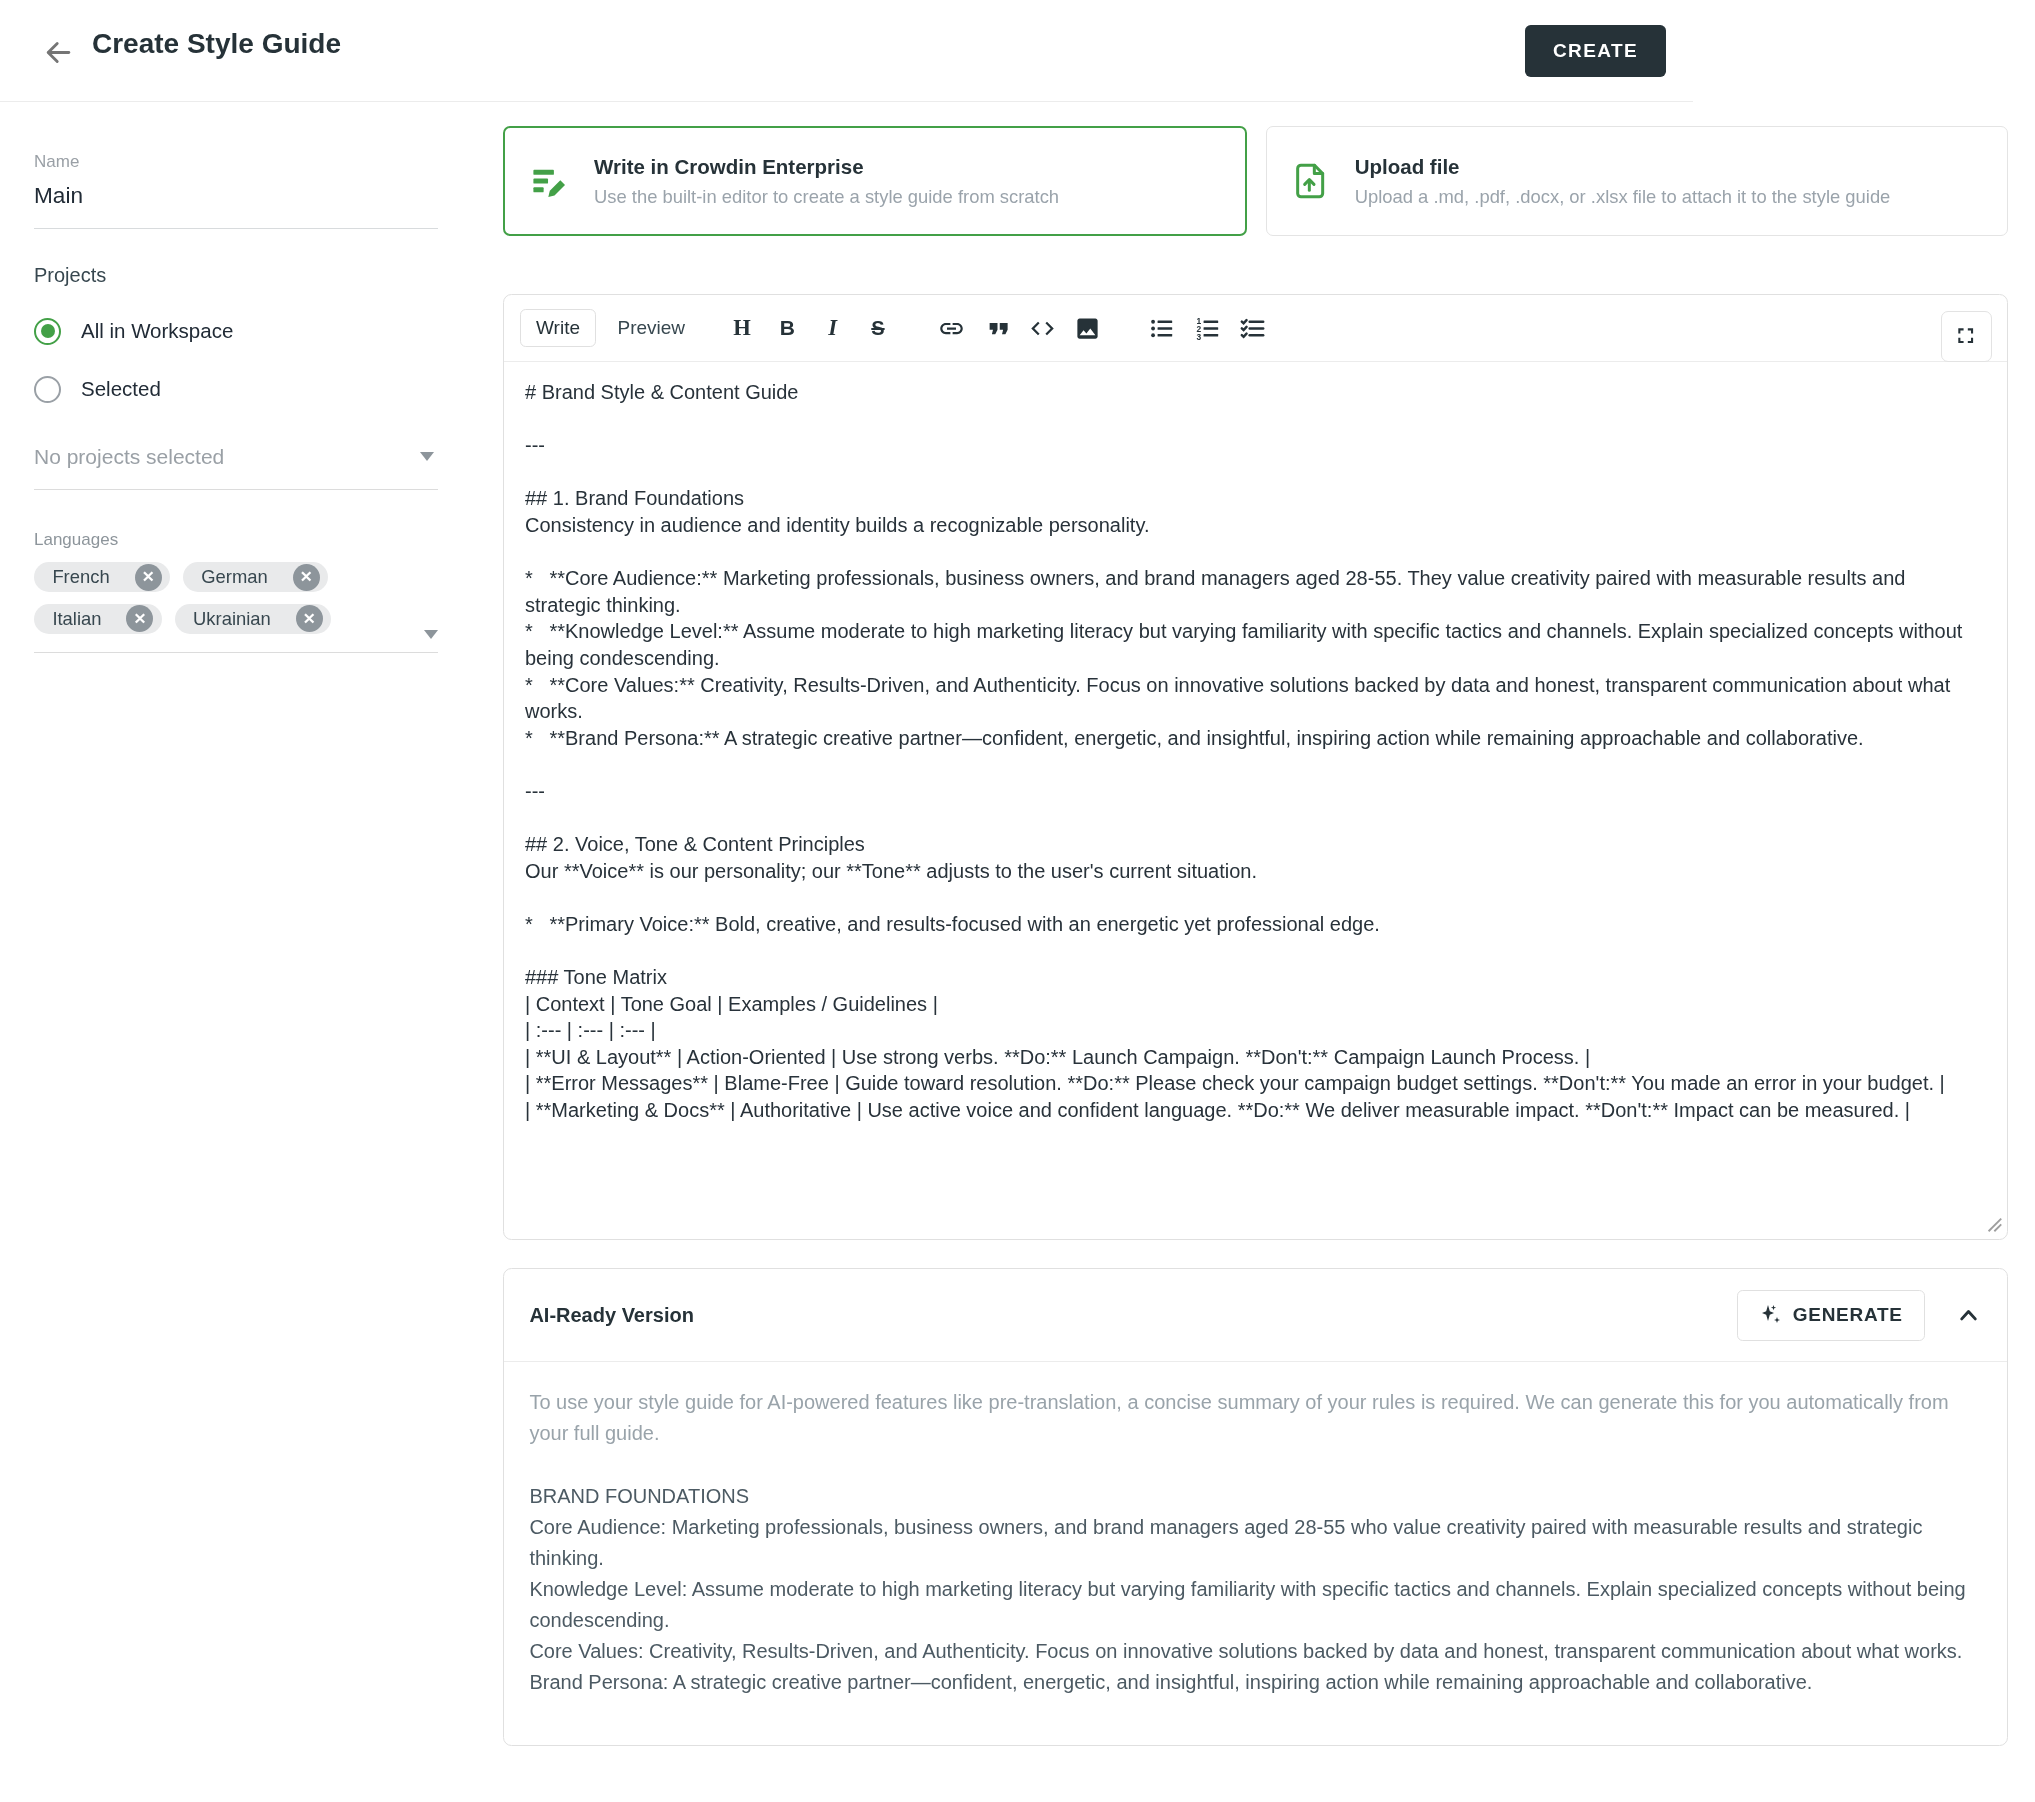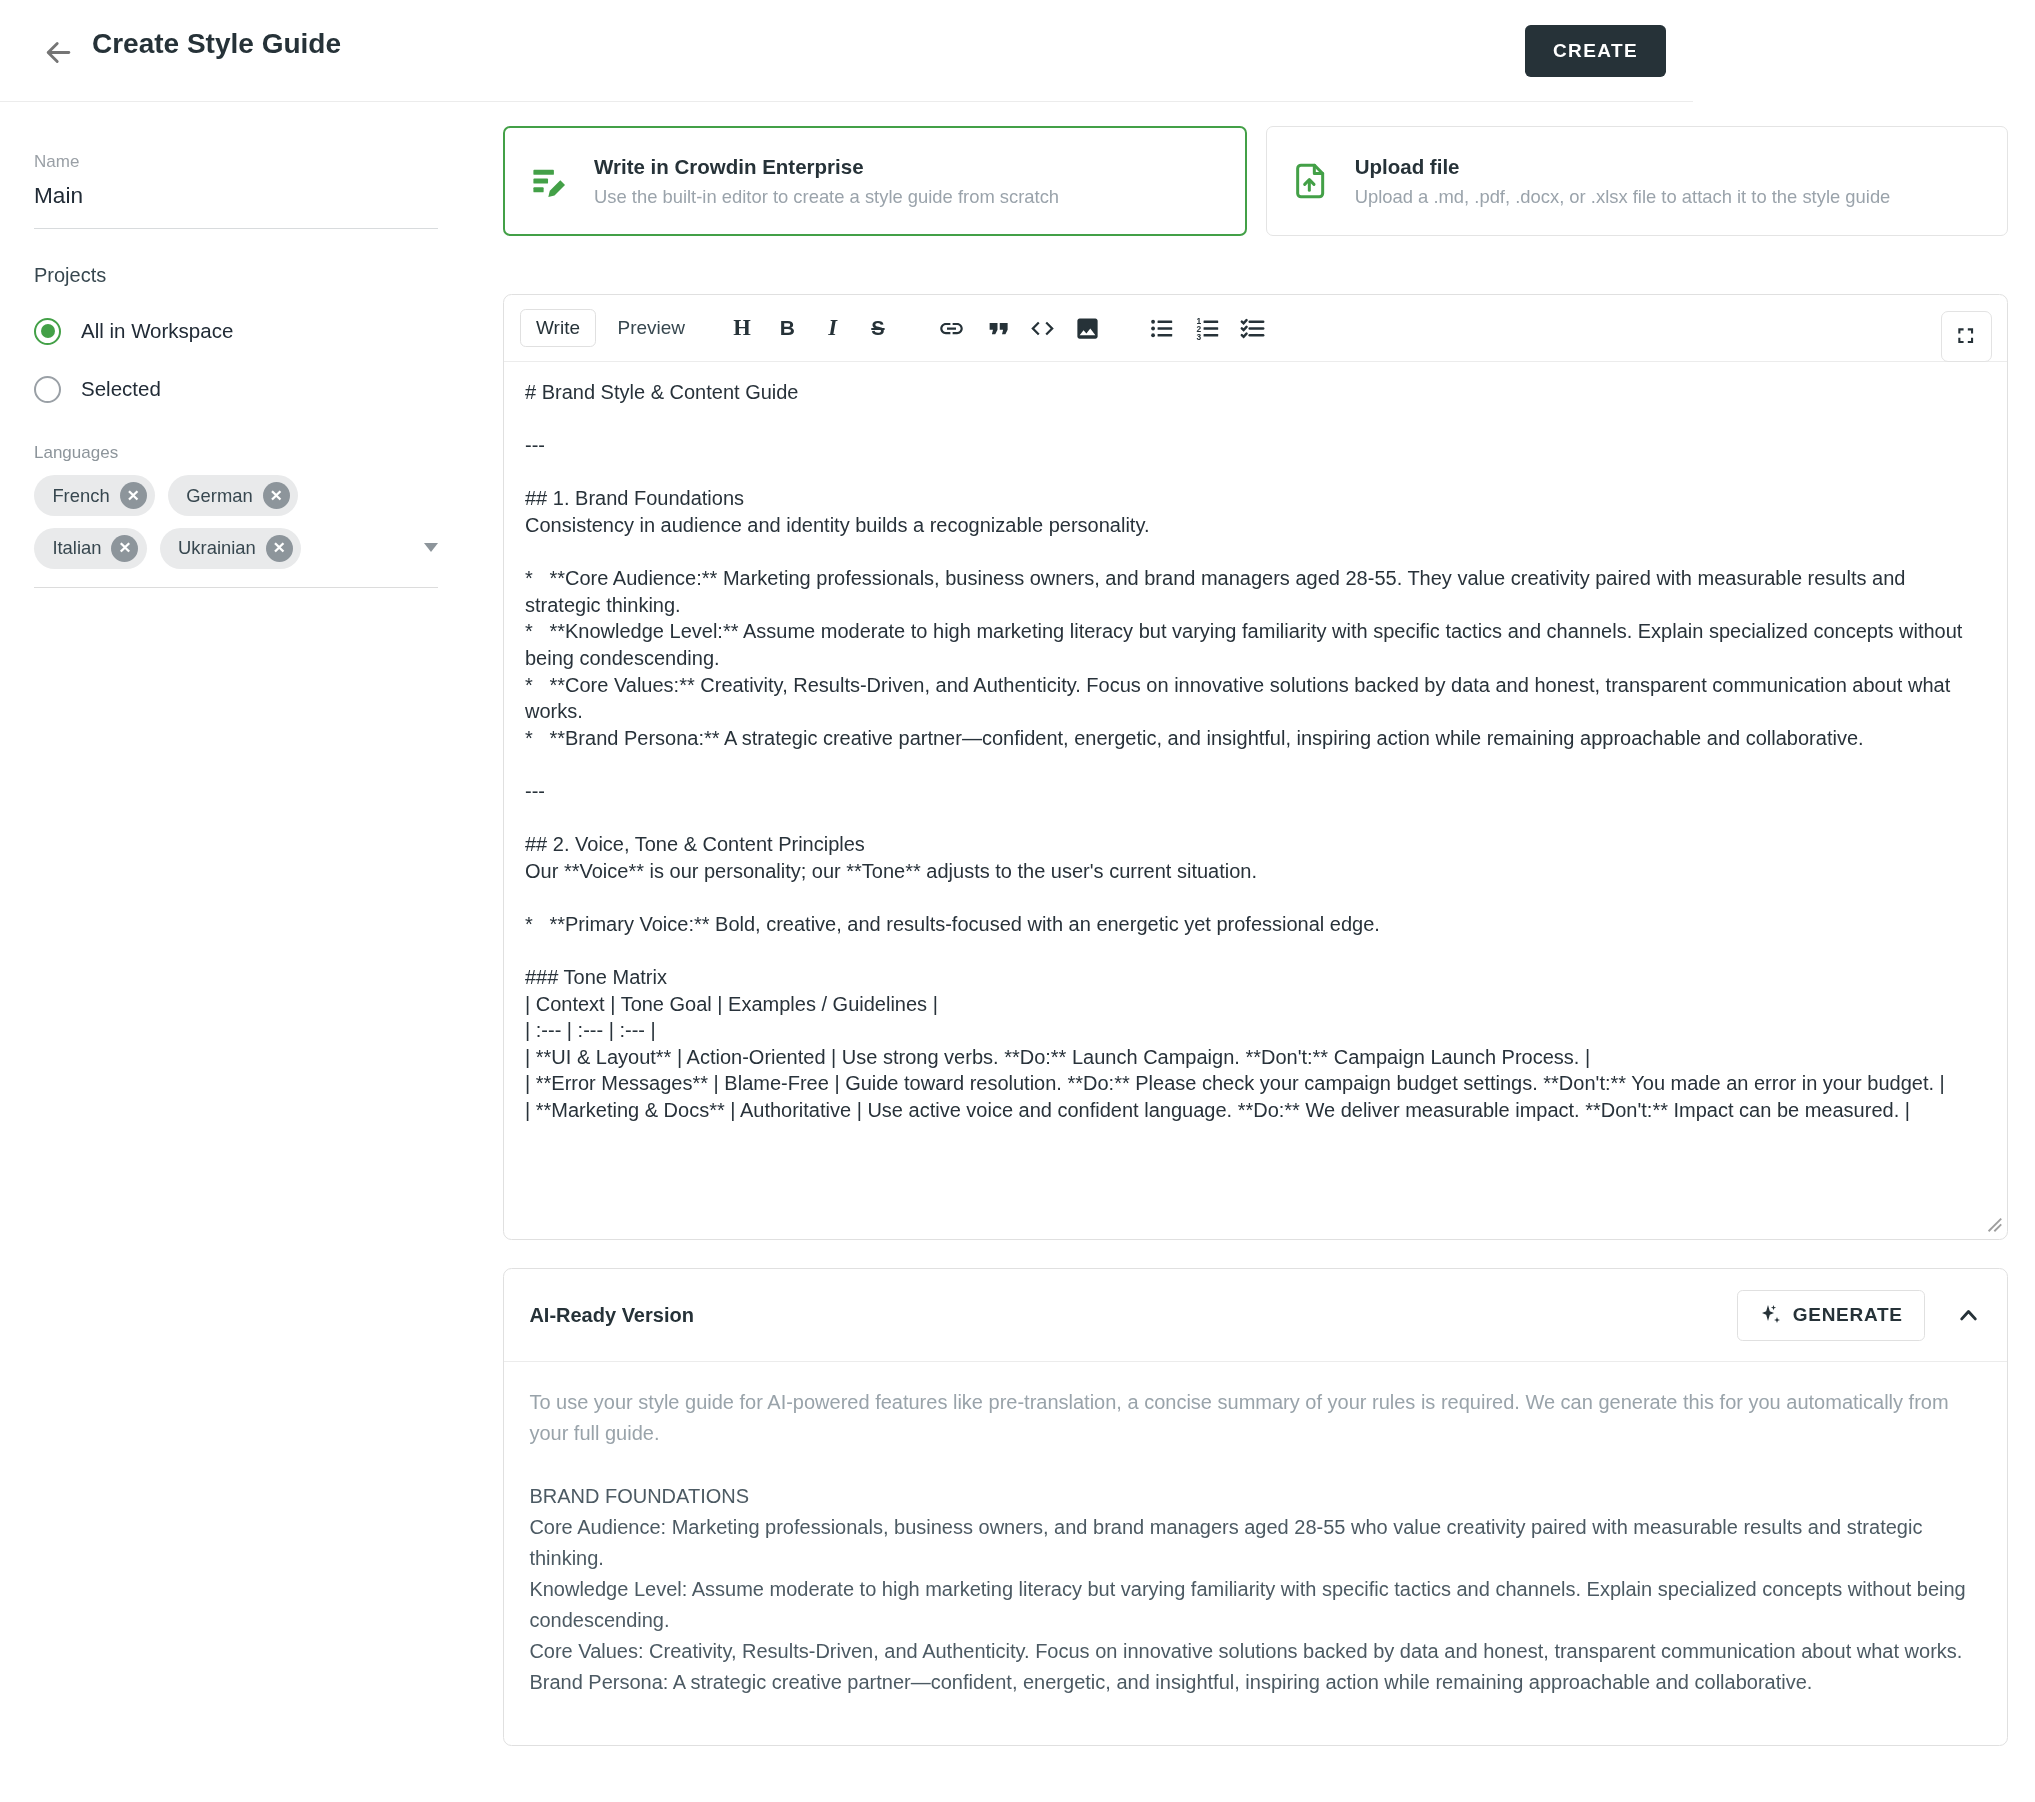--- a/index.html
+++ b/index.html
@@ -34,22 +34,22 @@
   .radio.off { border:2.8px solid #9aa0a6; }
   .select-ctl { margin-top:42px; position:relative; border-bottom:1.4px solid #dcdcdc;
     padding:0 42px 20px 0; cursor:pointer; }
   .select-ctl .ph { font-size:21px; color:#9aa0a6; }
   .caret { width:0; height:0; border-left:7.8px solid transparent; border-right:7.8px solid transparent;
     border-top:9.2px solid #8d959b; display:inline-block; }
   .select-caret { position:absolute; right:4.2px; top:7px; }
   .langs-label { margin-top:40px; font-size:17px; color:#8d959b; }
   .chips { margin-top:12.7px; position:relative; display:flex; flex-wrap:wrap; gap:11.3px 12.7px;
     padding:0 49px 18.4px 0; border-bottom:1.4px solid #dcdcdc; }
-  .chip { display:inline-flex; align-items:center; gap:10px; background:#e9eaeb;
-    height:41px; border-radius:706px; padding:0 8.5px 0 18.4px; font-size:18.4px; color:#37474f; cursor:pointer; }
+  .chip { display:inline-flex; align-items:center; gap:25px; background:#e9eaeb;
+    height:30px; border-radius:706px; padding:0 8.5px 0 18.4px; font-size:18.4px; color:#37474f; cursor:pointer; }
   .chip-x { width:27px; height:27px; border-radius:50%; background:#8d959b; color:#fff;
     display:flex; align-items:center; justify-content:center; font-size:15.5px; font-weight:bold; cursor:pointer; }
   .chips-caret { position:absolute; right:0; top:68px; }
 
   
   .main { position:absolute; left:503px; top:102px; width:1505px; }
   .cards { display:flex; gap:18.4px; margin-top:24px; }
   .card { flex:1; height:110px; border-radius:7px; background:#fff;
     display:flex; align-items:center; gap:24px; padding:0 24px; cursor:pointer; }
   .card.selected { border:2.1px solid #43a047; }
@@ -116,20 +116,24 @@
 
   <div class="radio-row">
     <span class="radio on"></span>
     <span>All in Workspace</span>
   </div>
   <div class="radio-row">
     <span class="radio off"></span>
     <span>Selected</span>
   </div>
 
+  <div class="select-ctl">
+    <span class="ph">No projects selected</span>
+    <span class="caret select-caret"></span>
+  </div>
 
   <div class="lbl-sm langs-label">Languages</div>
   <div class="chips">
     <span class="chip">
       <span>French</span>
       <span class="chip-x">✕</span>
     </span>
     <span class="chip">
       <span>German</span>
       <span class="chip-x">✕</span>

